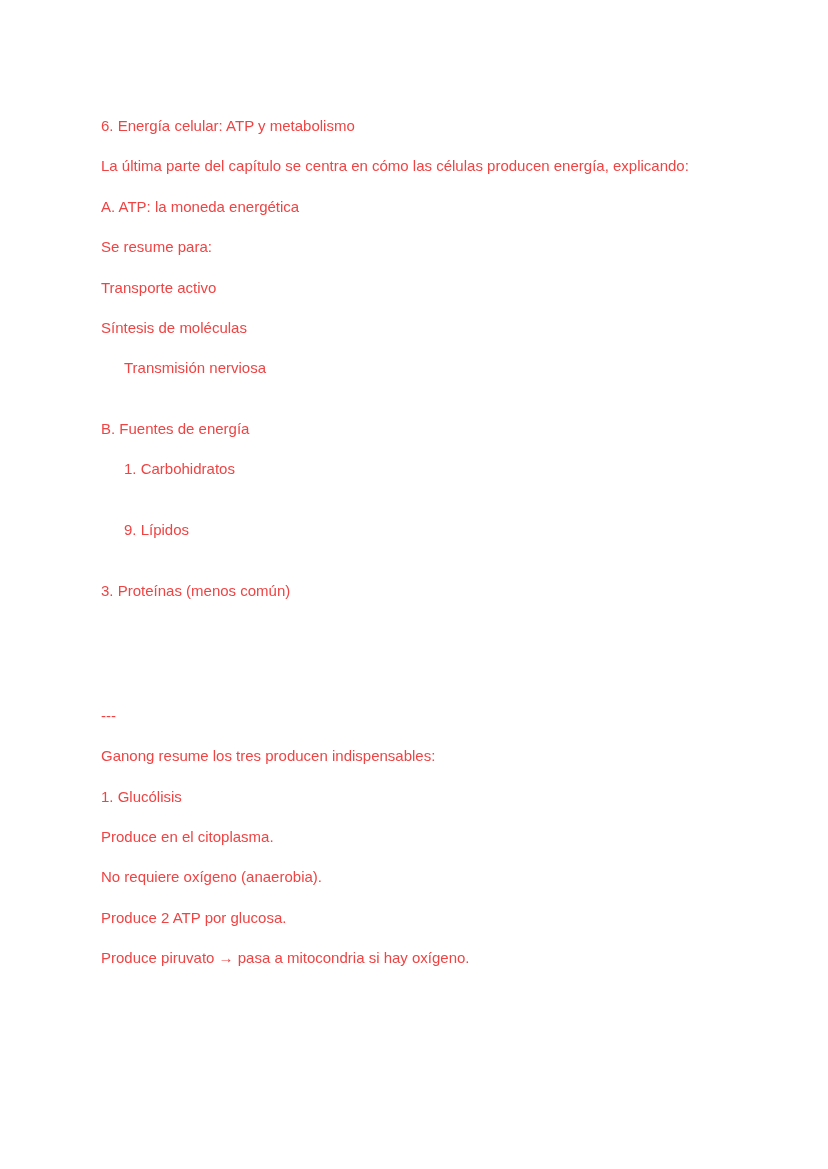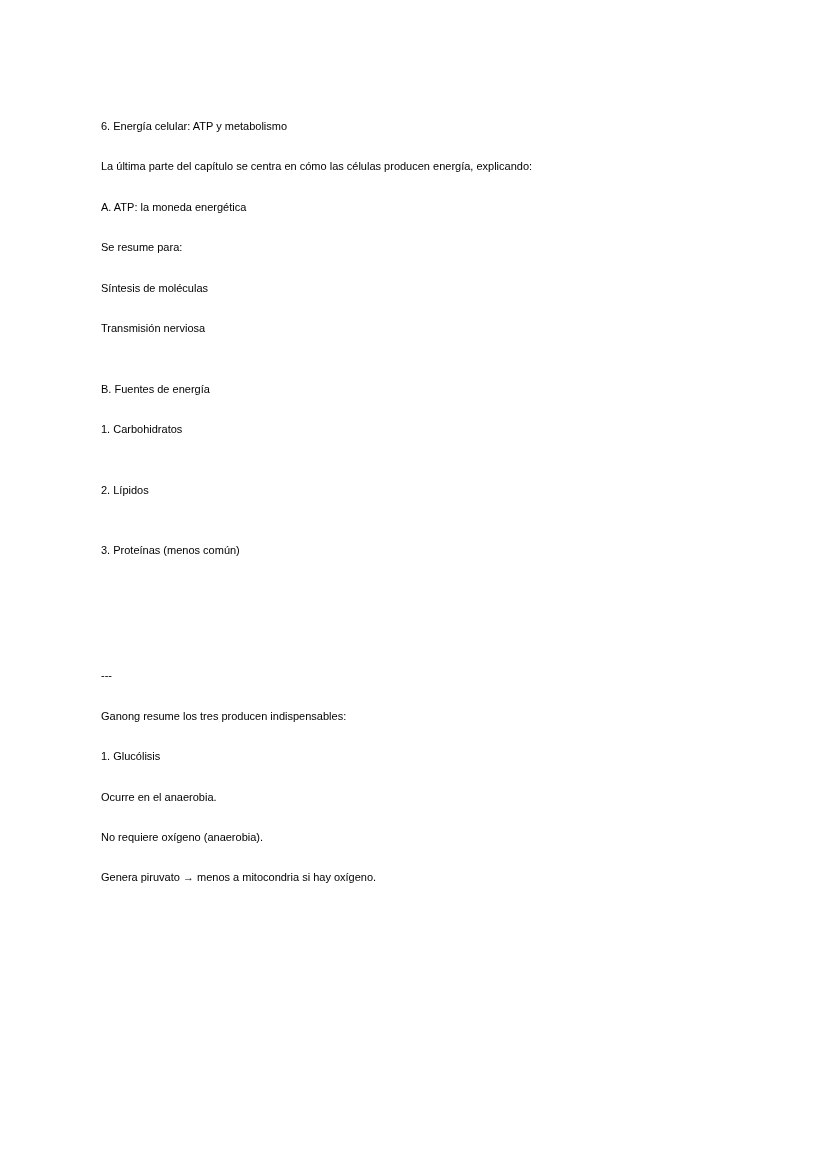--- a/index.html
+++ b/index.html
@@ -23,45 +23,47 @@
     background: #ffffff;
   }
   .doc-content {
     position: absolute;
     left: 101px;
     top: 116px;
     right: 100px;
   }
   .para {
     margin: 0 0 20.2px 0;
-    font-size: 11px;
+    font-size: 15px;
     line-height: 20.2px;
-    color: #000000;
+    color: #ef4444;
     font-weight: 400;
     letter-spacing: 0;
     white-space: pre-wrap;
   }
-  .gap2 { margin-bottom: 40.4px; }
+  .gap2 { margin-bottom: 40.4px; margin-left: 23px; }
   .gap4 { margin-bottom: 105px; }
 </style>
 </head>
 <body>
 
 <div class="doc-page">
   <div class="doc-content">
     <p class="para">6. Energía celular: ATP y metabolismo</p>
     <p class="para">La última parte del capítulo se centra en cómo las células producen energía, explicando:</p>
     <p class="para">A. ATP: la moneda energética</p>
     <p class="para">Se resume para:</p>
+    <p class="para">Transporte activo</p>
     <p class="para">Síntesis de moléculas</p>
     <p class="para gap2">Transmisión nerviosa</p>
     <p class="para">B. Fuentes de energía</p>
     <p class="para gap2">1. Carbohidratos</p>
-    <p class="para gap2">2. Lípidos</p>
+    <p class="para gap2">9. Lípidos</p>
     <p class="para gap4">3. Proteínas (menos común)</p>
     <p class="para">---</p>
     <p class="para">Ganong resume los tres producen indispensables:</p>
     <p class="para">1. Glucólisis</p>
-    <p class="para">Ocurre en el anaerobia.</p>
+    <p class="para">Produce en el citoplasma.</p>
     <p class="para">No requiere oxígeno (anaerobia).</p>
-    <p class="para">Genera piruvato → menos a mitocondria si hay oxígeno.</p>
+    <p class="para">Produce 2 ATP por glucosa.</p>
+    <p class="para">Produce piruvato → pasa a mitocondria si hay oxígeno.</p>
   </div>
 </div>
 
 </body></html>

